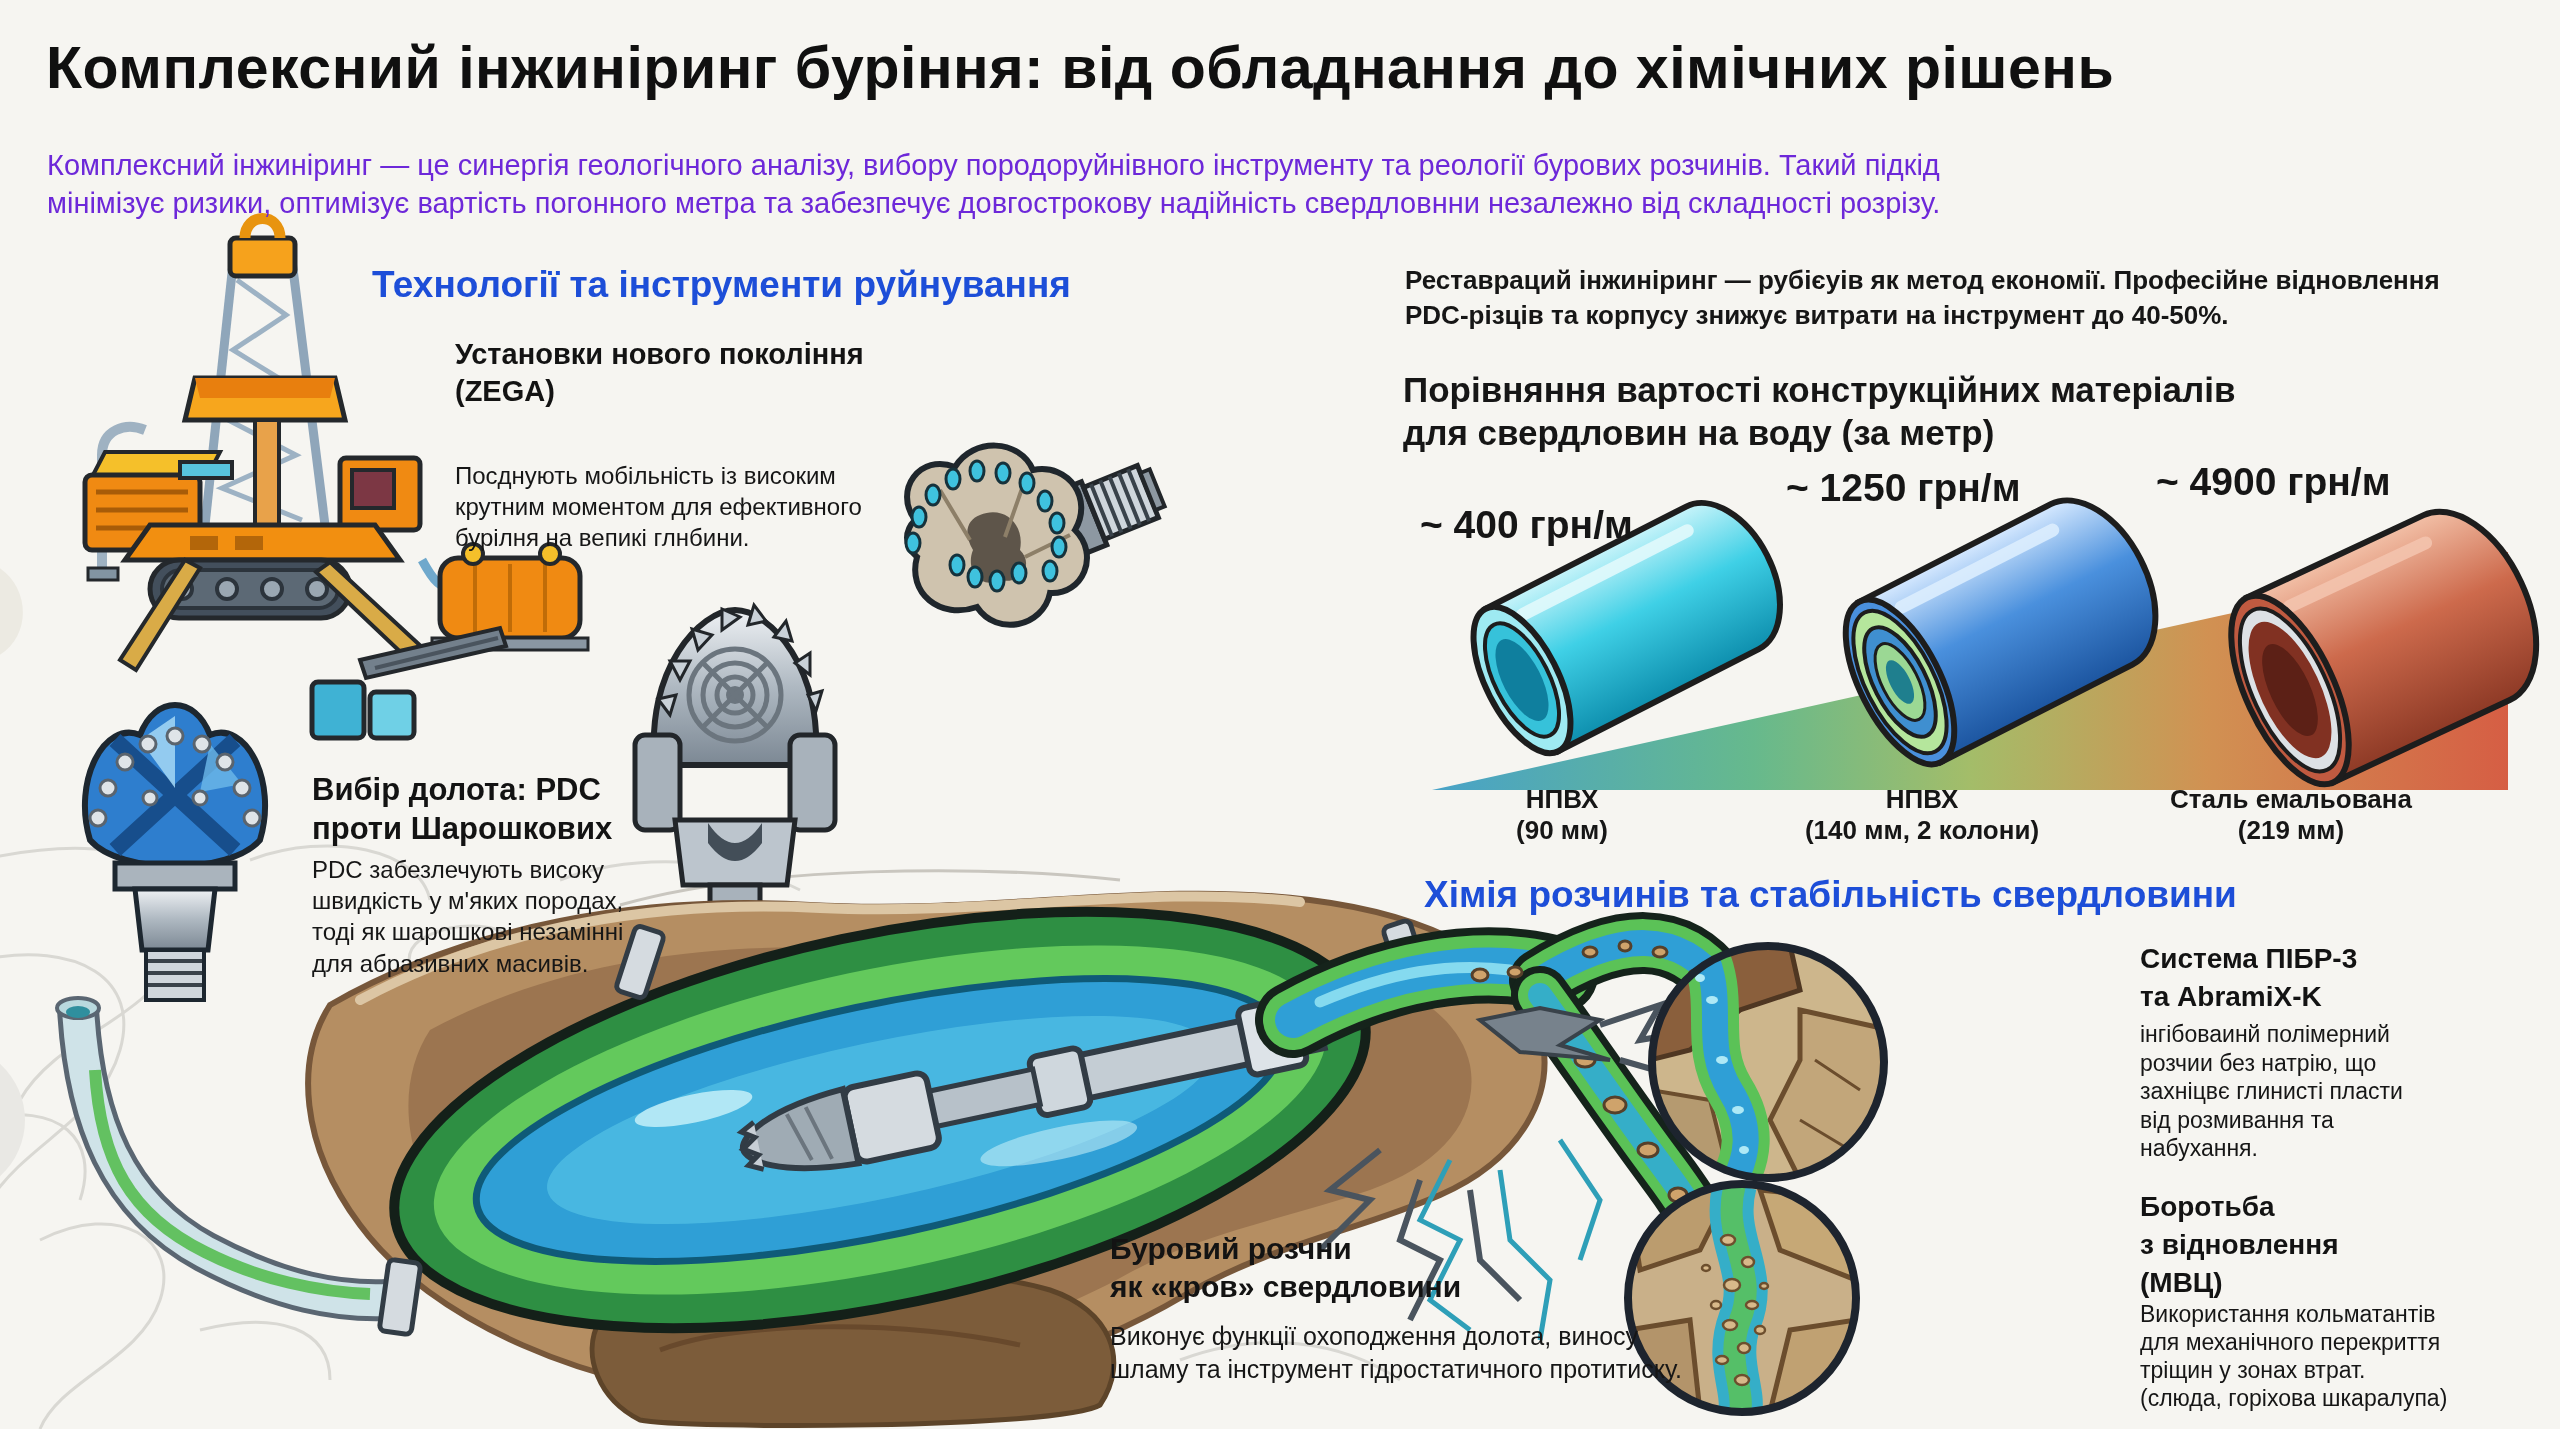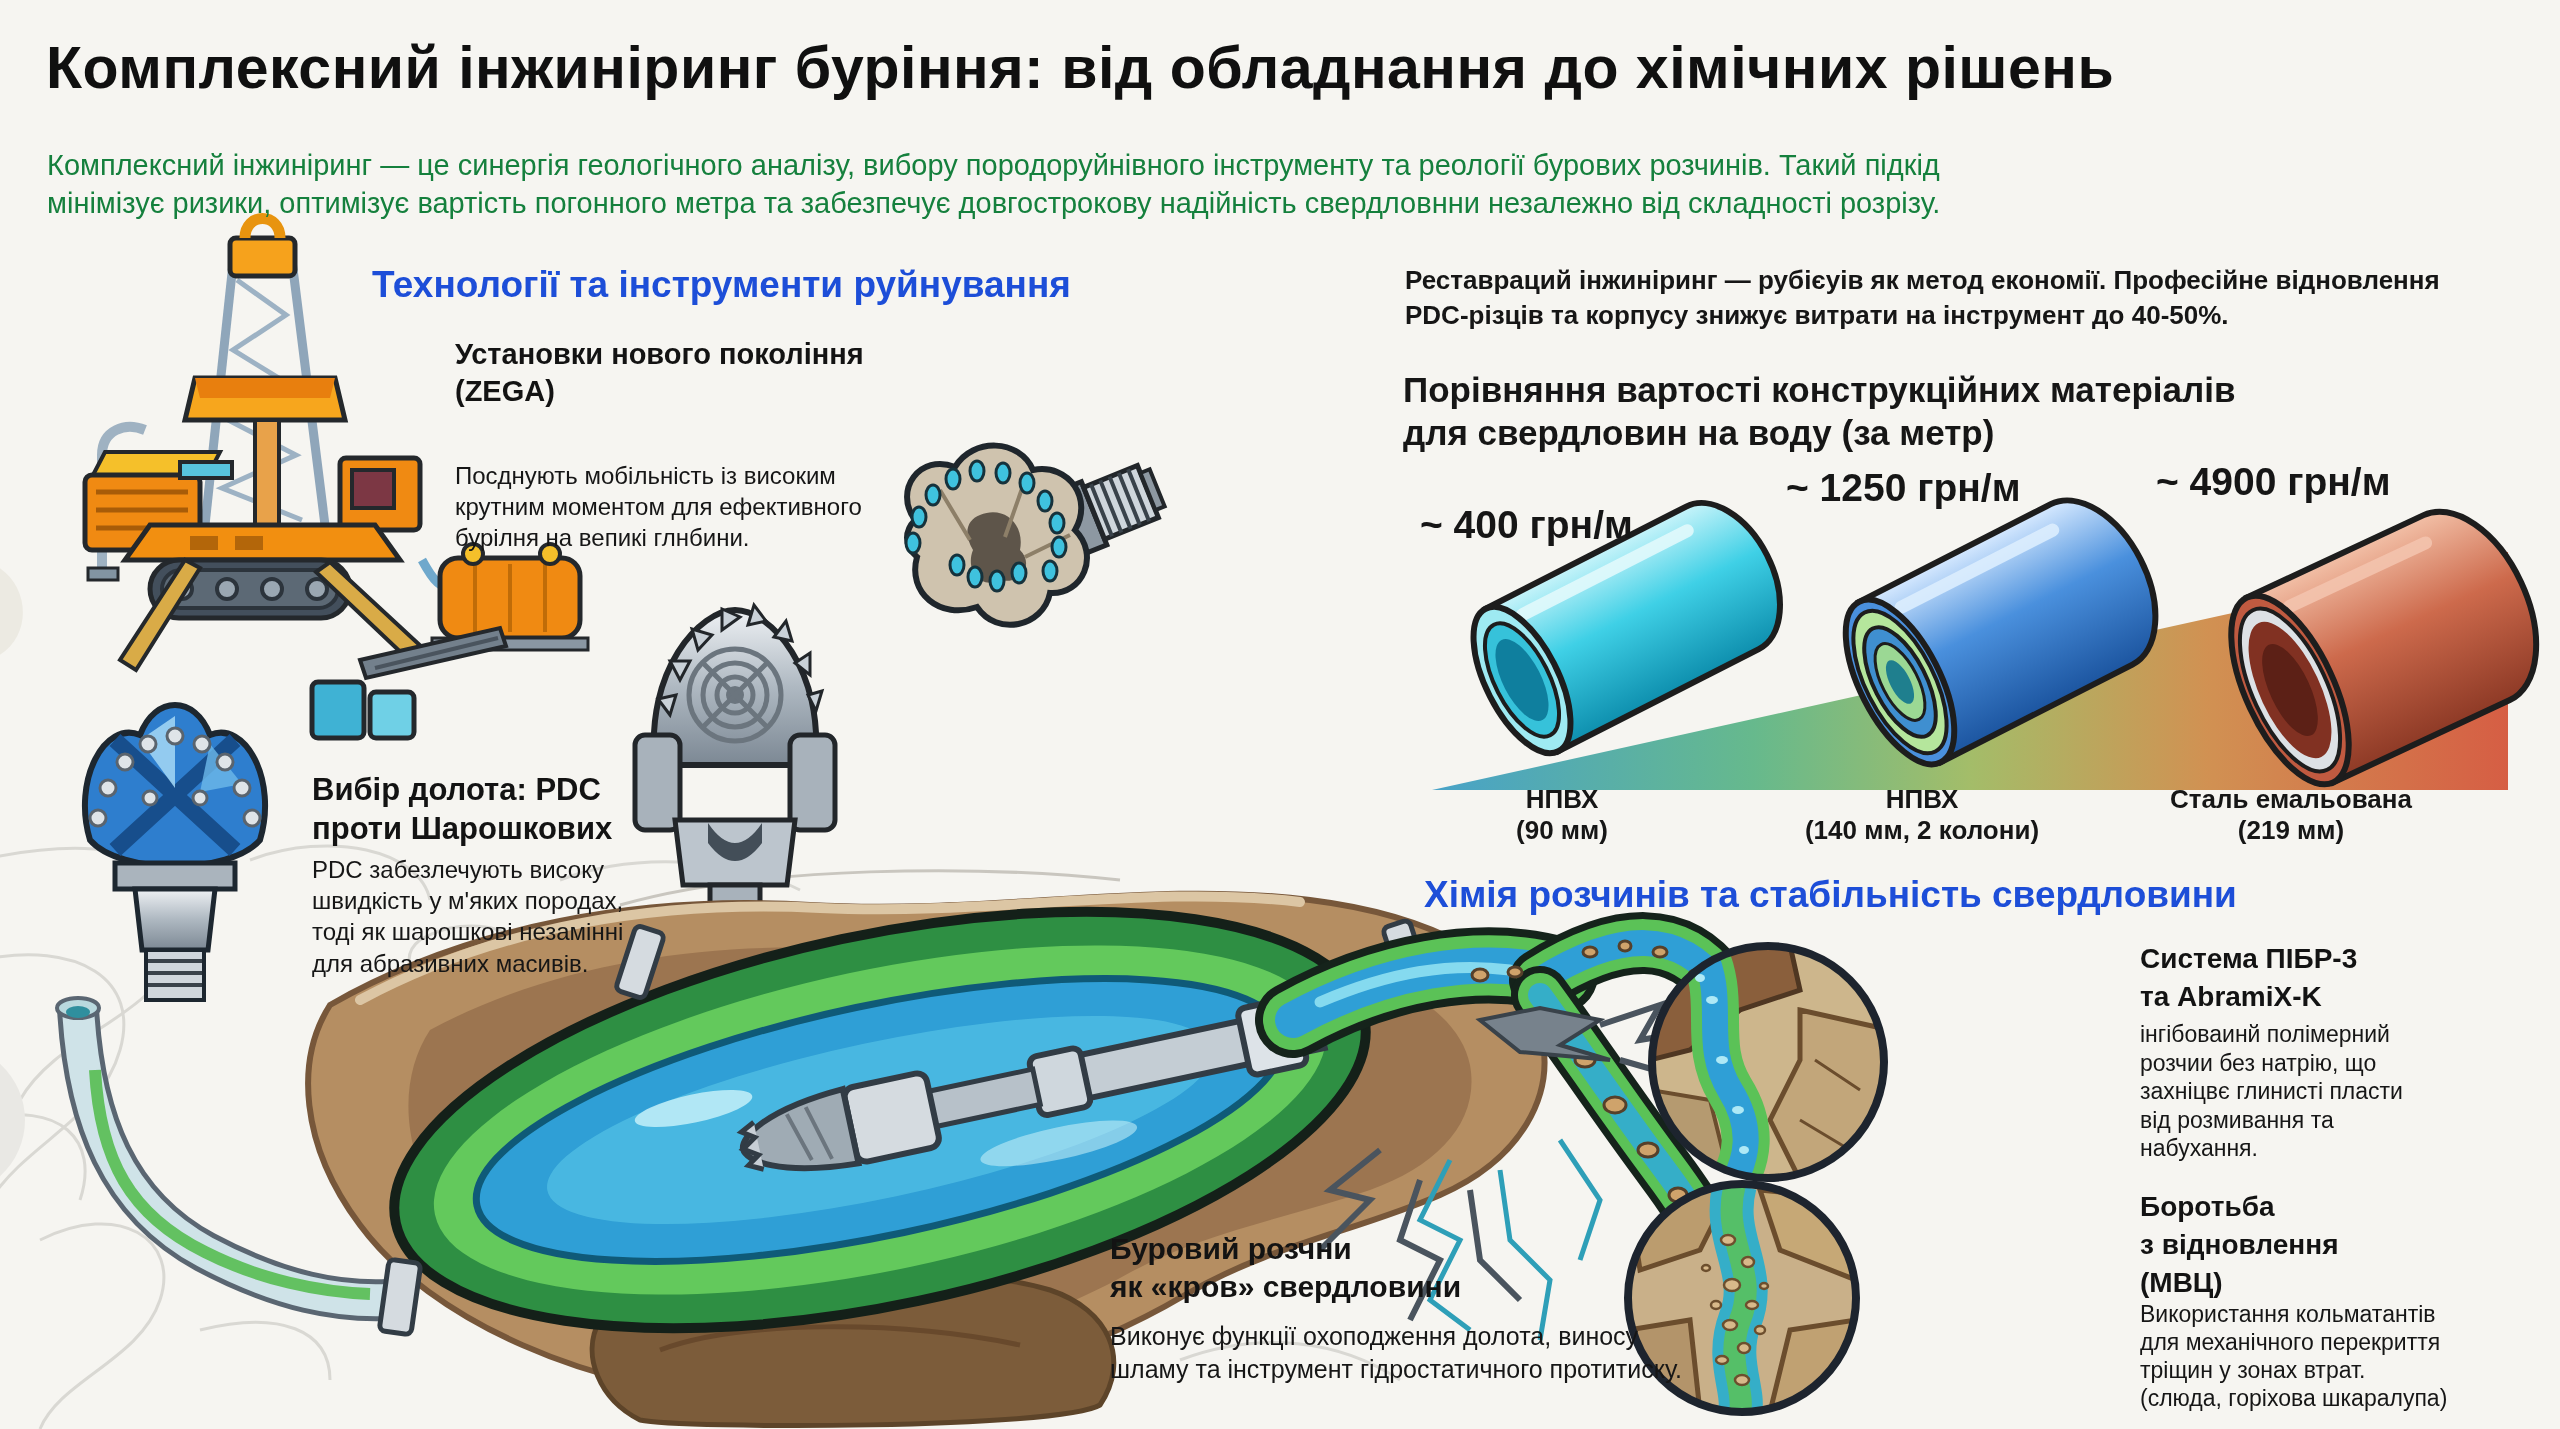--- a/index.html
+++ b/index.html
@@ -1,21 +1,21 @@
 <!DOCTYPE html>
 <html lang="uk"><head>
 <meta charset="utf-8">
 <style>
   html,body{margin:0;padding:0;background:#e8e8e6;}
   #page{position:relative;width:2560px;height:1429px;overflow:hidden;
         background:#f6f5f1;font-family:"Liberation Sans",sans-serif;color:#161616;}
   #art{position:absolute;left:0;top:0;width:2560px;height:1429px;}
   .txt{position:absolute;white-space:pre-line;}
   .title{left:46px;top:34px;font-size:59px;font-weight:800;letter-spacing:0.5px;color:#101010;}
-  .intro{left:47px;top:146px;font-size:29px;line-height:1.32;font-weight:500;color:#15803d;}
+  .intro{left:47px;top:146px;font-size:29px;line-height:1.32;font-weight:500;color:#6d28d9;}
   .h-section{font-size:37px;font-weight:800;color:#1d4ed8;}
   .tech-h{left:372px;top:264px;}
   .chem-h{left:1424px;top:874px;}
   .h-sub{font-weight:800;color:#131313;}
   .zega-h{left:455px;top:336px;font-size:29px;line-height:1.28;}
   .zega-b{left:455px;top:420px;font-size:24px;line-height:1.30;font-weight:500;margin-top:40px;}
   .bit-h{left:312px;top:770px;font-size:31px;line-height:1.26;}
   .bit-b{left:312px;top:854px;font-size:24px;line-height:1.30;font-weight:500;}
   .resto{left:1405px;top:263px;font-size:26px;line-height:1.36;font-weight:600;}
   .chart-h{left:1403px;top:368px;font-size:35px;font-weight:800;line-height:1.24;}

